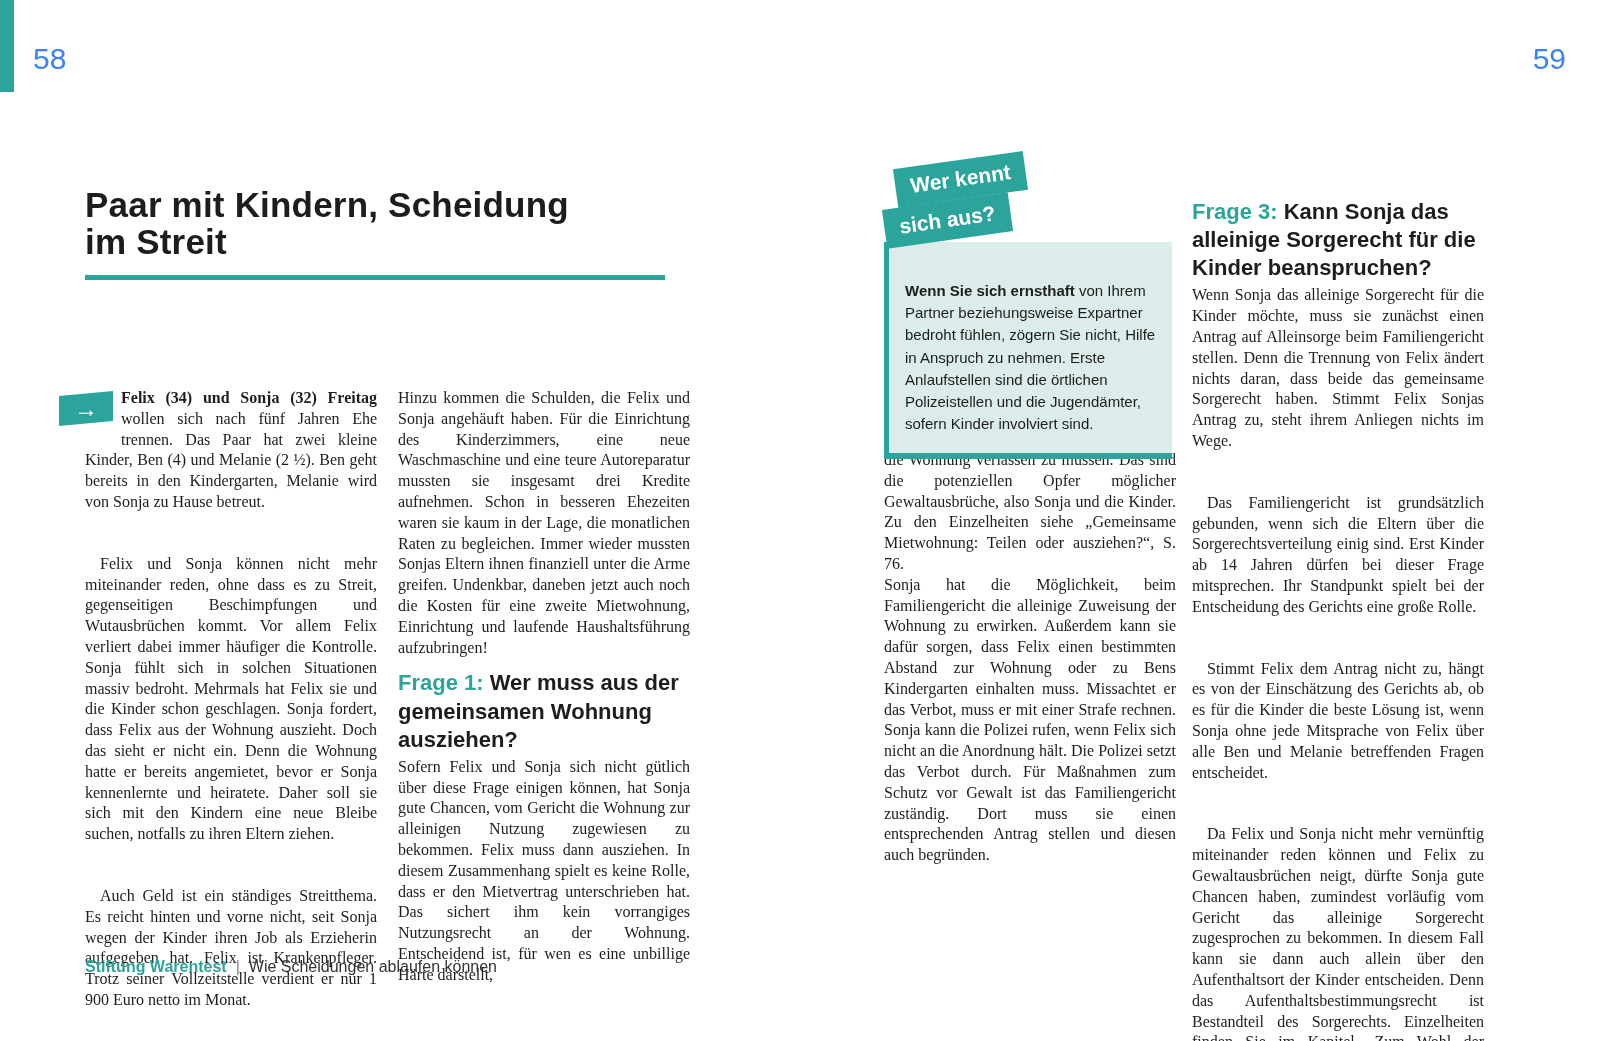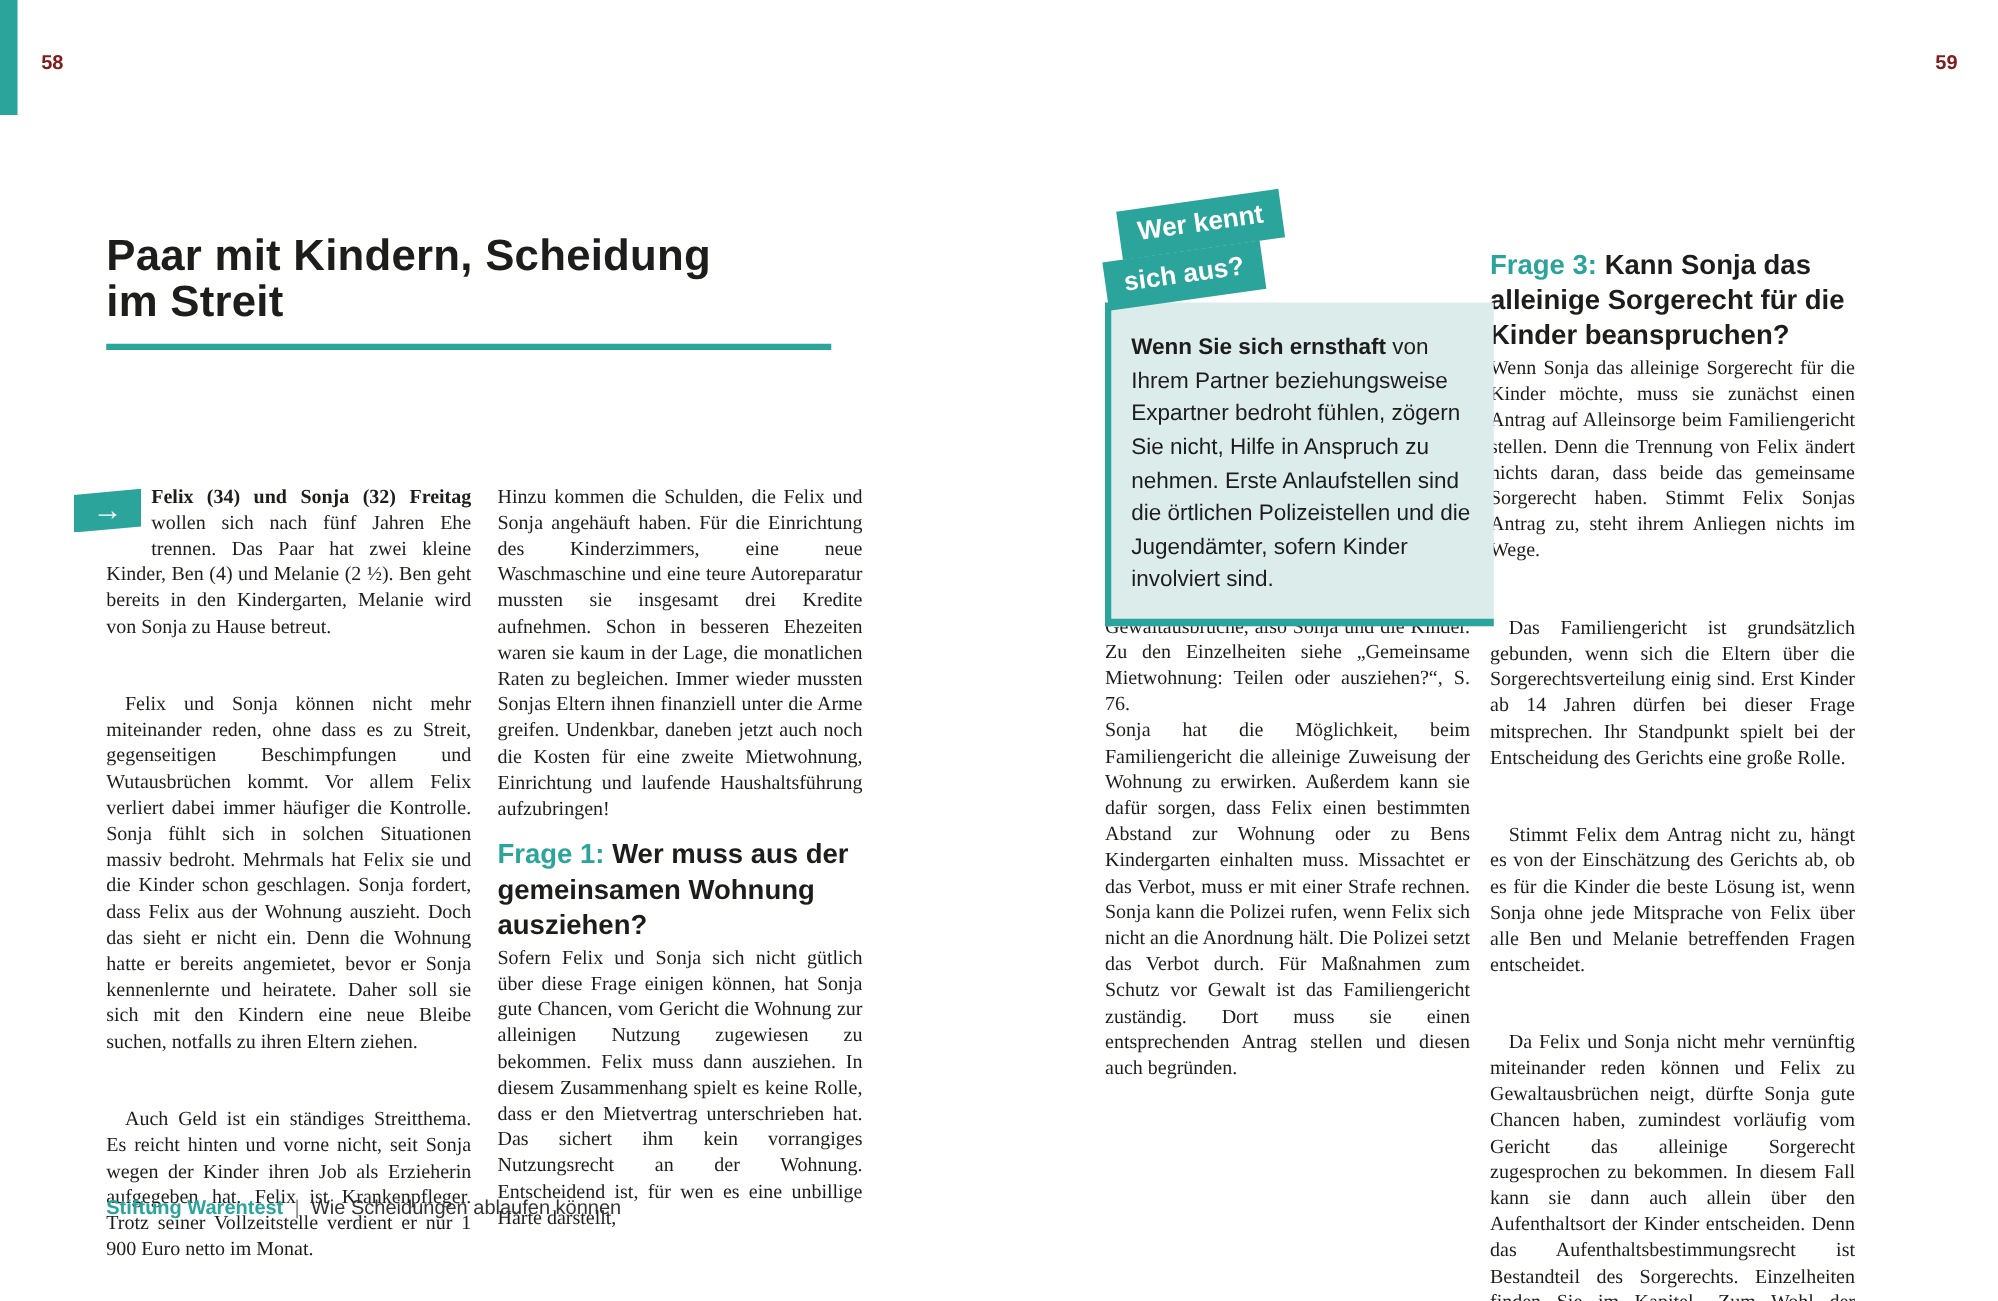--- a/index.html
+++ b/index.html
@@ -9,21 +9,21 @@
   }
   *{box-sizing:border-box;}
   html,body{margin:0;padding:0;}
   body{
     width:1598px;height:1041px;position:relative;overflow:hidden;
     background:#ffffff;color:var(--text);
     font-family:"Liberation Serif",serif;
   }
   .page-num{
     position:absolute;top:42px;
-    font-family:"Liberation Sans",sans-serif;font-weight:bold;font-size:16px;color:#7f1d1d;
+    font-family:"Liberation Sans",sans-serif;font-weight:normal;font-size:30px;color:#3b82f6;
   }
   #page-num-left{left:33px;}
   #page-num-right{right:32px;}
   .edge-accent{
     position:absolute;left:0;top:0;width:14px;height:92px;background:var(--accent);
   }
   
   .title-block{position:absolute;left:85px;top:186px;width:600px;}
   .title{
     font-family:"Liberation Sans",sans-serif;font-weight:bold;
@@ -62,26 +62,26 @@
   }
   
   .ribbon{
     position:absolute;background:var(--accent);color:#fff;
     font-family:"Liberation Sans",sans-serif;font-weight:bold;font-size:21px;
     padding:7px 15px 8px 15px;transform:rotate(-8deg);z-index:3;white-space:nowrap;
   }
   #ribbon1{left:895px;top:160px;}
   #ribbon2{left:884px;top:201px;}
   .infobox{
-    position:absolute;left:884px;top:242px;width:311px;z-index:1;
+    position:absolute;left:884px;top:242px;width:288px;z-index:1;
     background:var(--infobox_bg);
     border-left:5px solid var(--accent);
     border-bottom:6px solid var(--accent);
-    padding:22px 16px 18px 16px;
-    font-family:"Liberation Sans",sans-serif;font-size:18px;line-height:1.48;
+    padding:38px 16px 18px 16px;
+    font-family:"Liberation Sans",sans-serif;font-size:15px;line-height:1.48;
     text-align:left;color:var(--text);
   }
   .infobox .bold{font-weight:bold;}
   
   .footer{
     position:absolute;left:85px;top:958px;
     font-family:"Liberation Sans",sans-serif;font-size:16px;color:#333;
   }
   .footer .brand{color:var(--accent);font-weight:bold;}
   .footer .sep{color:#888;margin:0 9px;}

